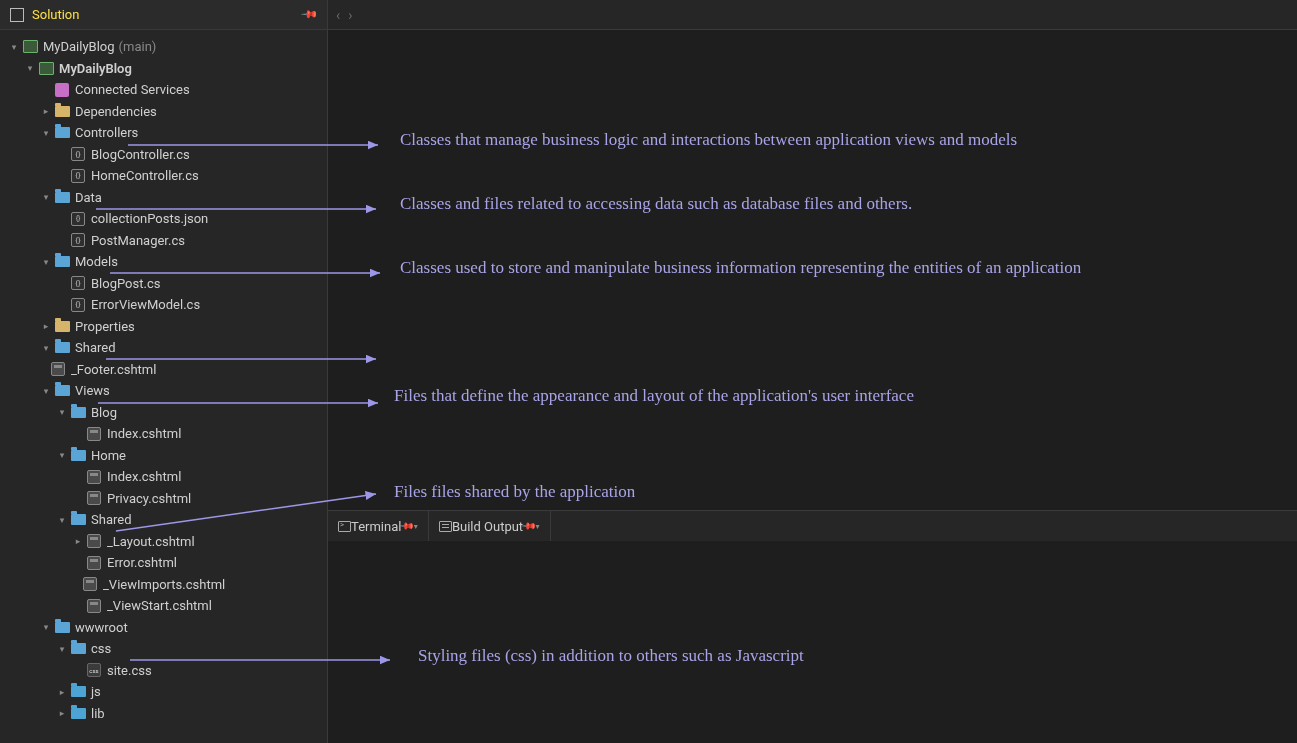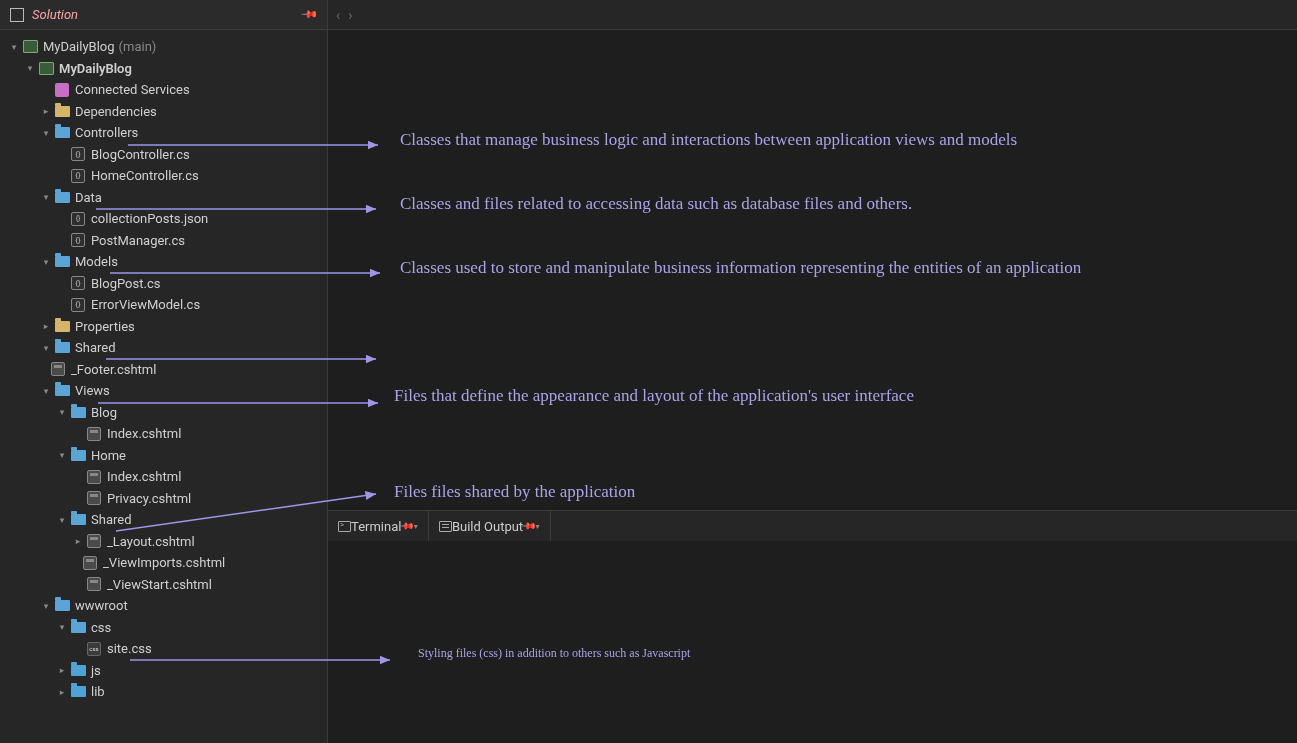--- a/index.html
+++ b/index.html
@@ -1,20 +1,20 @@
 <!DOCTYPE html>
 <html><head>
 <meta charset="utf-8">
 <style>
 * { margin:0; padding:0; box-sizing:border-box; font-family:-apple-system,BlinkMacSystemFont,"Segoe UI",Roboto,sans-serif; }
 body { background:#1e1e1e; color:#ccc; width:1297px; height:743px; overflow:hidden; position:relative; font-size:13px; }
 .solution-panel { width:328px; height:743px; background:#262626; border-right:1px solid #3a3a3a; display:flex; flex-direction:column; }
 .panel-header { height:30px; display:flex; align-items:center; padding:0 10px; border-bottom:1px solid #3a3a3a; background:#2b2b2b; }
 .panel-header .icon-sq { width:14px; height:14px; border:1px solid #bbb; margin-right:8px; }
-.panel-header .title { flex:1; color:#fca5a5;font-style:italic; }
+.panel-header .title { flex:1; color:#fde047; }
 .panel-header .pin { color:#888; cursor:pointer; font-size:11px; transform:rotate(45deg); }
 .tree { flex:1; overflow:auto; padding-top:6px; }
 .row { display:flex; align-items:center; height:21.5px; padding-right:6px; cursor:pointer; white-space:nowrap; }
 .chevron { width:12px; text-align:center; color:#888; font-size:9px; margin-right:2px; }
 .chevron.spacer { visibility:hidden; }
 .ic { width:16px; height:16px; margin-right:5px; display:inline-flex; align-items:center; justify-content:center; flex-shrink:0; }
 .fld { background:#d6b46a; border-radius:1px; width:15px; height:11px; position:relative; }
 .fld::before { content:""; position:absolute; top:-3px; left:0; width:6px; height:3px; background:#d6b46a; border-radius:1px 1px 0 0; }
 .fld.blue { background:#4da3d4; }
 .fld.blue::before { background:#4da3d4; }
@@ -39,21 +39,21 @@
 .bottom-panel { position:absolute; left:328px; top:510px; width:969px; height:233px; background:#1e1e1e; border-top:1px solid #3a3a3a; }
 .bp-tabs { display:flex; align-items:center; height:30px; background:#262626; }
 .bp-tab { display:flex; align-items:center; padding:0 10px; height:30px; cursor:pointer; color:#ccc; border-right:1px solid #3a3a3a; }
 .bp-tab .pinc { font-size:10px; color:#888; transform:rotate(45deg); }
 .bp-tab .dd { font-size:8px; color:#888; }
 .termic { width:13px; height:11px; border:1px solid #aaa; border-radius:1px; position:relative; }
 .termic::after { content:">"; position:absolute; left:1px; top:-2px; font-size:8px; color:#aaa; }
 .buildic { width:13px; height:11px; border:1px solid #aaa; border-radius:1px; position:relative; }
 .buildic::before { content:""; position:absolute; left:2px; top:2px; right:2px; height:1px; background:#aaa; }
 .buildic::after { content:""; position:absolute; left:2px; top:5px; right:2px; height:1px; background:#aaa; }
-.floating-annot { position:absolute; color:#a8a4e8; font-family:"Comic Sans MS","Bradley Hand",cursive; font-size:12px; white-space:nowrap; z-index:5; }
+.floating-annot { position:absolute; color:#a8a4e8; font-family:"Comic Sans MS","Bradley Hand",cursive; font-size:17px; white-space:nowrap; z-index:5; }
 .floating-arrow { position:absolute; pointer-events:none; z-index:5; overflow:visible; }
 </style>
 </head>
 <body>
 
 <div class="solution-panel">
   <div class="panel-header">
     <span class="icon-sq"></span>
     <span class="title">Solution</span>
     <span class="pin">📌</span>
@@ -230,20 +230,27 @@
           <span class="fld open"></span>
         </span>
       <span class="lbl">Shared</span>
     </div>
     <div class="row" style="padding-left:72px">
       <span class="chevron">▸</span>
       <span class="ic">
           <span class="viewf"></span>
         </span>
       <span class="lbl">_Layout.cshtml</span>
+    </div>
+    <div class="row" style="padding-left:72px">
+      <span class="chevron spacer">▾</span>
+      <span class="ic">
+          <span class="viewf"></span>
+        </span>
+      <span class="lbl">Error.cshtml</span>
     </div>
     <div class="row" style="padding-left:68px">
       <span class="chevron spacer">▾</span>
       <span class="ic">
           <span class="viewf"></span>
         </span>
       <span class="lbl">_ViewImports.cshtml</span>
     </div>
     <div class="row" style="padding-left:72px">
       <span class="chevron spacer">▾</span>

